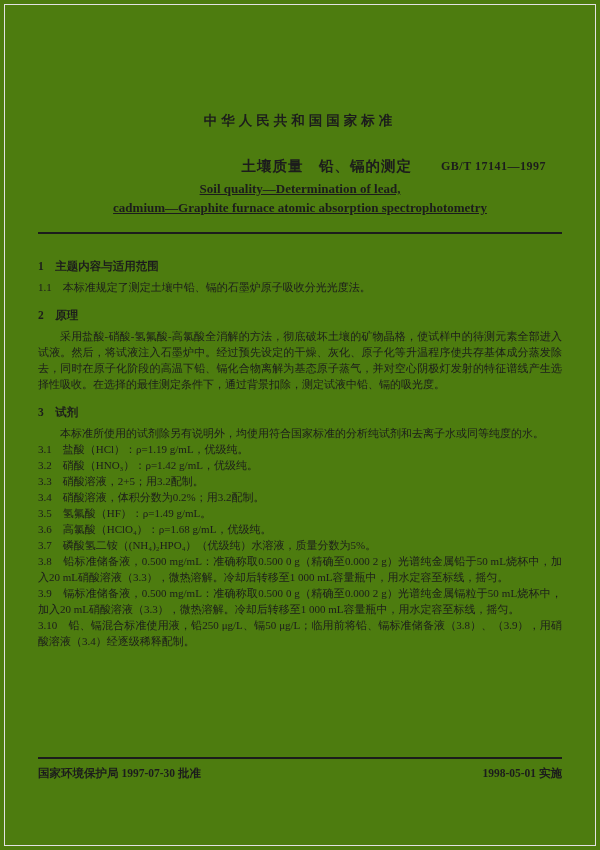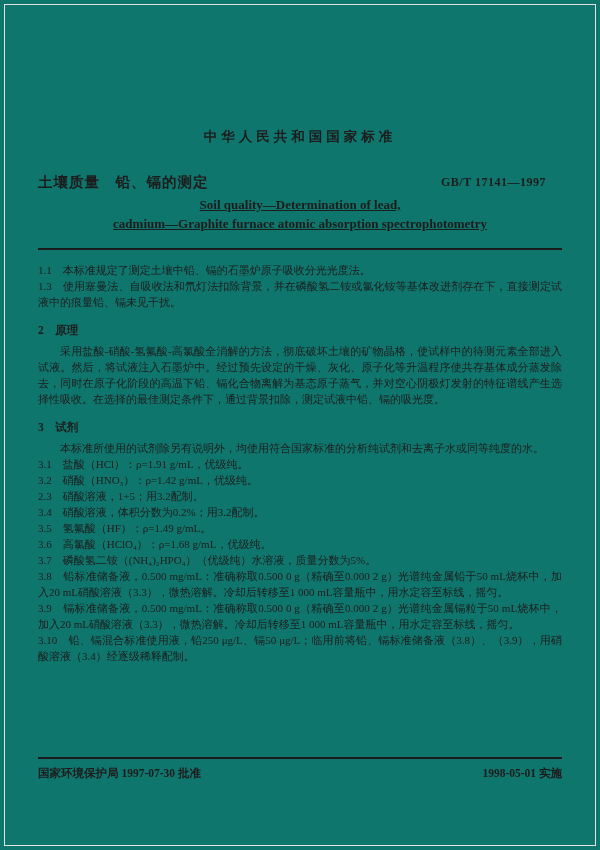--- a/index.html
+++ b/index.html
@@ -5,23 +5,23 @@
   html, body {
     margin: 0;
     padding: 0;
     background: #f4f4f4;
   }
   .page {
     position: relative;
     width: 600px;
     height: 850px;
     margin: 0 auto;
-    background: #0f766e;
+    background: #4d7c0f;
     box-sizing: border-box;
-    padding: 16px 38px;
+    padding: 0 38px;
     overflow: hidden;
     font-family: "Liberation Serif", "DejaVu Serif", serif;
     color: #1c1c1c;
   }
   .scan-frame {
     position: absolute;
     inset: 4px;
     border: 1px solid #e2e2e2;
     pointer-events: none;
   }
@@ -29,21 +29,21 @@
   .std-label {
     text-align: center;
     font-size: 13.5px;
     font-weight: bold;
     letter-spacing: 4px;
   }
   .title-row {
     position: relative;
     margin-top: 24px;
     padding-right: 150px;
-    text-align: left;
+    text-align: right;
   }
   .title-cn {
     font-size: 14.5px;
     font-weight: bold;
     line-height: 24px;
     letter-spacing: 1px;
   }
   .std-no {
     position: absolute;
     right: 16px;
@@ -105,29 +105,29 @@
       <div class="std-no">GB/T 17141—1997</div>
     </div>
 
     <div class="title-en">Soil quality—Determination of lead,</div>
     <div class="title-en">cadmium—Graphite furnace atomic absorption spectrophotometry</div>
   </div>
 
   <div class="rule-top"></div>
 
   <div class="body">
+      <div class="block heading">1　主题内容与适用范围</div>
       <div class="block clause">1.1　本标准规定了测定土壤中铅、镉的石墨炉原子吸收分光光度法。</div>
-      <div class="block clause">1.3　使用塞曼法、自吸收法和氘灯法扣除背景，并在磷酸氢二铵或氯化铵等基体改进剂存在下，直接测定试液中的痕量铅、镉未见干扰。</div>
       <div class="block heading">2　原理</div>
       <div class="block indent">采用盐酸-硝酸-氢氟酸-高氯酸全消解的方法，彻底破坏土壤的矿物晶格，使试样中的待测元素全部进入试液。然后，将试液注入石墨炉中。经过预先设定的干燥、灰化、原子化等升温程序使共存基体成分蒸发除去，同时在原子化阶段的高温下铅、镉化合物离解为基态原子蒸气，并对空心阴极灯发射的特征谱线产生选择性吸收。在选择的最佳测定条件下，通过背景扣除，测定试液中铅、镉的吸光度。</div>
       <div class="block heading">3　试剂</div>
       <div class="block indent">本标准所使用的试剂除另有说明外，均使用符合国家标准的分析纯试剂和去离子水或同等纯度的水。</div>
-      <div class="block clause">3.1　盐酸（HCl）：ρ=1.91 g/mL，优级纯。</div>
+      <div class="block clause">3.1　盐酸（HCl）：ρ=1.19 g/mL，优级纯。</div>
       <div class="block clause">3.2　硝酸（HNO₃）：ρ=1.42 g/mL，优级纯。</div>
-      <div class="block clause">2.3　硝酸溶液，1+5；用3.2配制。</div>
+      <div class="block clause">3.3　硝酸溶液，2+5；用3.2配制。</div>
       <div class="block clause">3.4　硝酸溶液，体积分数为0.2%；用3.2配制。</div>
       <div class="block clause">3.5　氢氟酸（HF）：ρ=1.49 g/mL。</div>
       <div class="block clause">3.6　高氯酸（HClO₄）：ρ=1.68 g/mL，优级纯。</div>
       <div class="block clause">3.7　磷酸氢二铵（(NH₄)₂HPO₄）（优级纯）水溶液，质量分数为5%。</div>
       <div class="block clause">3.8　铅标准储备液，0.500 mg/mL：准确称取0.500 0 g（精确至0.000 2 g）光谱纯金属铅于50 mL烧杯中，加入20 mL硝酸溶液（3.3），微热溶解。冷却后转移至1 000 mL容量瓶中，用水定容至标线，摇匀。</div>
       <div class="block clause">3.9　镉标准储备液，0.500 mg/mL：准确称取0.500 0 g（精确至0.000 2 g）光谱纯金属镉粒于50 mL烧杯中，加入20 mL硝酸溶液（3.3），微热溶解。冷却后转移至1 000 mL容量瓶中，用水定容至标线，摇匀。</div>
       <div class="block clause">3.10　铅、镉混合标准使用液，铅250 μg/L、镉50 μg/L；临用前将铅、镉标准储备液（3.8）、（3.9），用硝酸溶液（3.4）经逐级稀释配制。</div>
     </div>
 
   <div class="footer">

